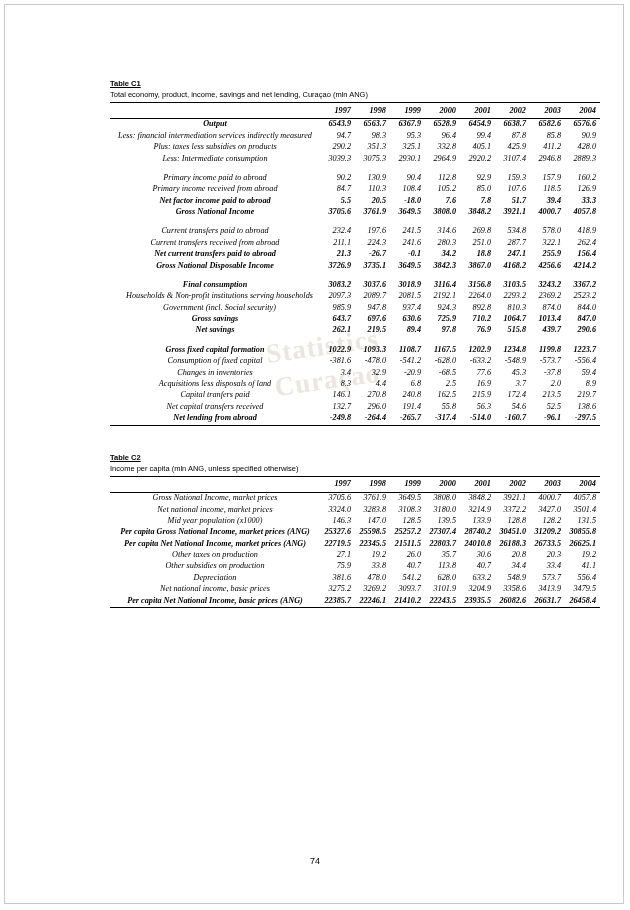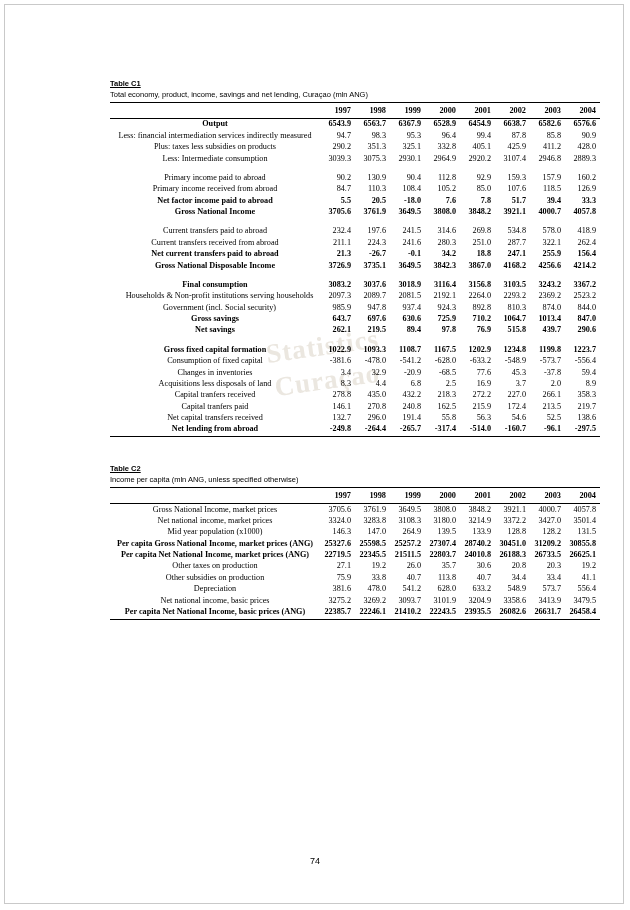--- a/index.html
+++ b/index.html
@@ -68,20 +68,21 @@
     line-height: 11px;
     margin: 0 0 0 0;
     padding-bottom: 2px;
     border-bottom: 1.6px solid #000;
   }
   table.data {
     border-collapse: collapse;
     width: 490px;
     table-layout: fixed;
     font-size: 8.2px;
+    font-style: italic;
   }
   table.data col.lbl { width: 210px; }
   table.data col.num { width: 35px; }
   table.data th.yr {
     font-family: "Liberation Serif", serif;
     font-weight: bold;
     font-size: 8.3px;
     text-align: right;
     padding: 1px 4px 2px 0;
     border-bottom: 1.4px solid #000;
@@ -409,31 +410,20 @@
               <td class="num">8.3</td>
               <td class="num">4.4</td>
               <td class="num">6.8</td>
               <td class="num">2.5</td>
               <td class="num">16.9</td>
               <td class="num">3.7</td>
               <td class="num">2.0</td>
               <td class="num">8.9</td>
             </tr>
             <tr class="">
-              <td class="lbl">Capital tranfers received</td>
-              <td class="num">278.8</td>
-              <td class="num">435.0</td>
-              <td class="num">432.2</td>
-              <td class="num">218.3</td>
-              <td class="num">272.2</td>
-              <td class="num">227.0</td>
-              <td class="num">266.1</td>
-              <td class="num">358.3</td>
-            </tr>
-            <tr class="">
               <td class="lbl">Capital tranfers paid</td>
               <td class="num">146.1</td>
               <td class="num">270.8</td>
               <td class="num">240.8</td>
               <td class="num">162.5</td>
               <td class="num">215.9</td>
               <td class="num">172.4</td>
               <td class="num">213.5</td>
               <td class="num">219.7</td>
             </tr>
@@ -513,21 +503,21 @@
               <td class="num">3180.0</td>
               <td class="num">3214.9</td>
               <td class="num">3372.2</td>
               <td class="num">3427.0</td>
               <td class="num">3501.4</td>
             </tr>
             <tr class="">
               <td class="lbl">Mid year population (x1000)</td>
               <td class="num">146.3</td>
               <td class="num">147.0</td>
-              <td class="num">264.9</td>
+              <td class="num">128.5</td>
               <td class="num">139.5</td>
               <td class="num">133.9</td>
               <td class="num">128.8</td>
               <td class="num">128.2</td>
               <td class="num">131.5</td>
             </tr>
             <tr class="bold">
               <td class="lbl">Per capita Gross National Income, market prices (ANG)</td>
               <td class="num">25327.6</td>
               <td class="num">25598.5</td>

